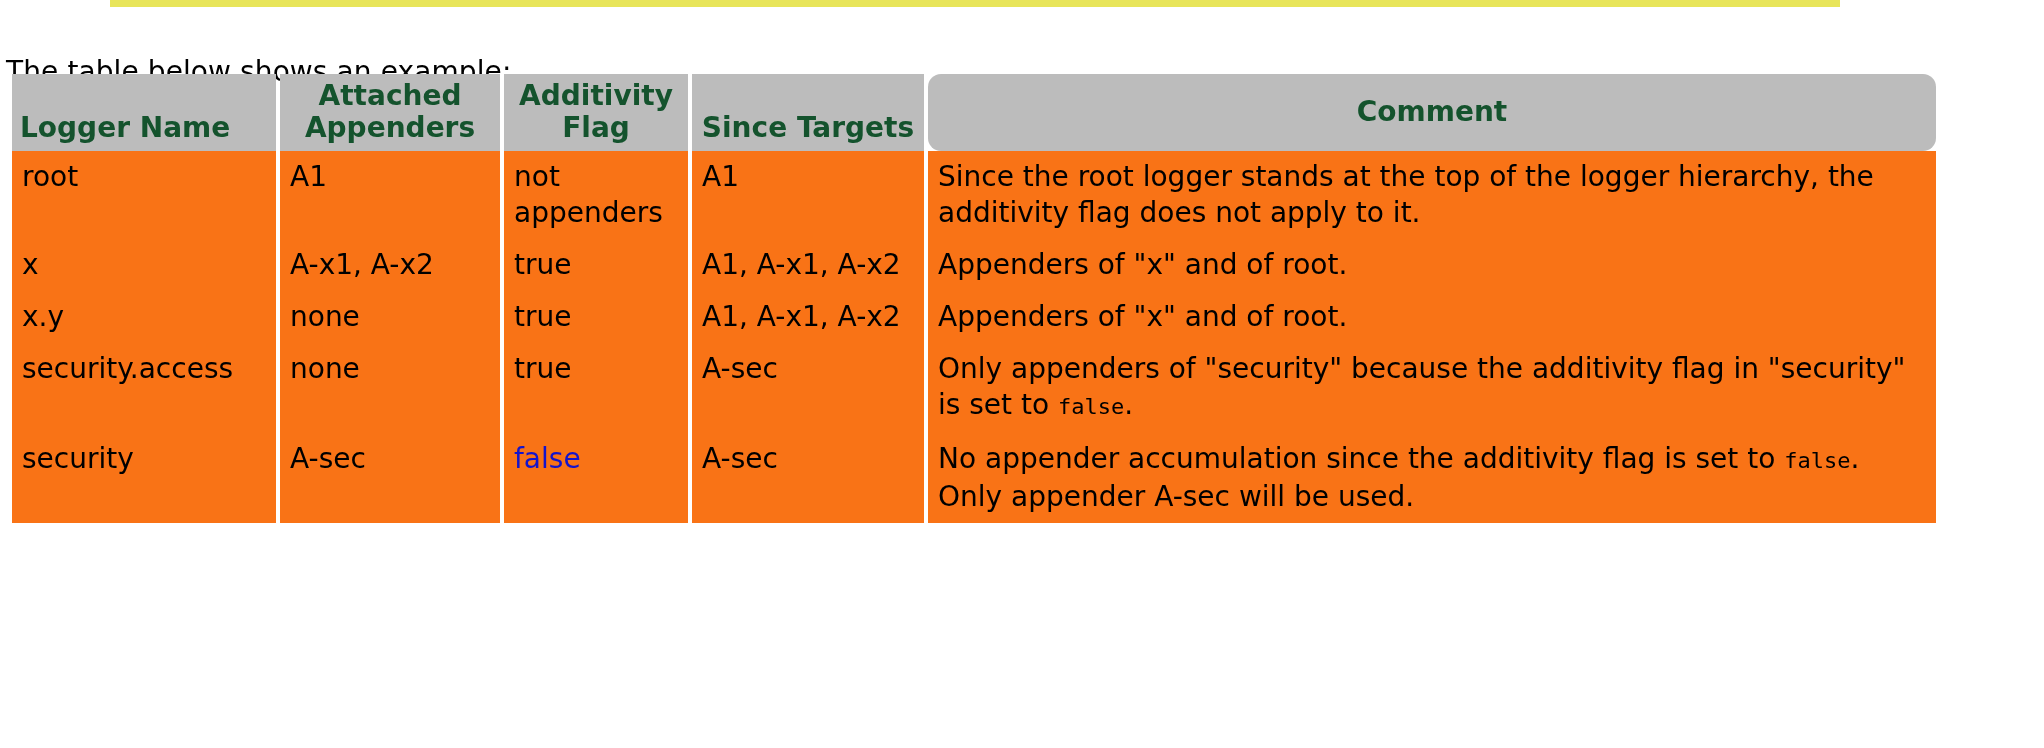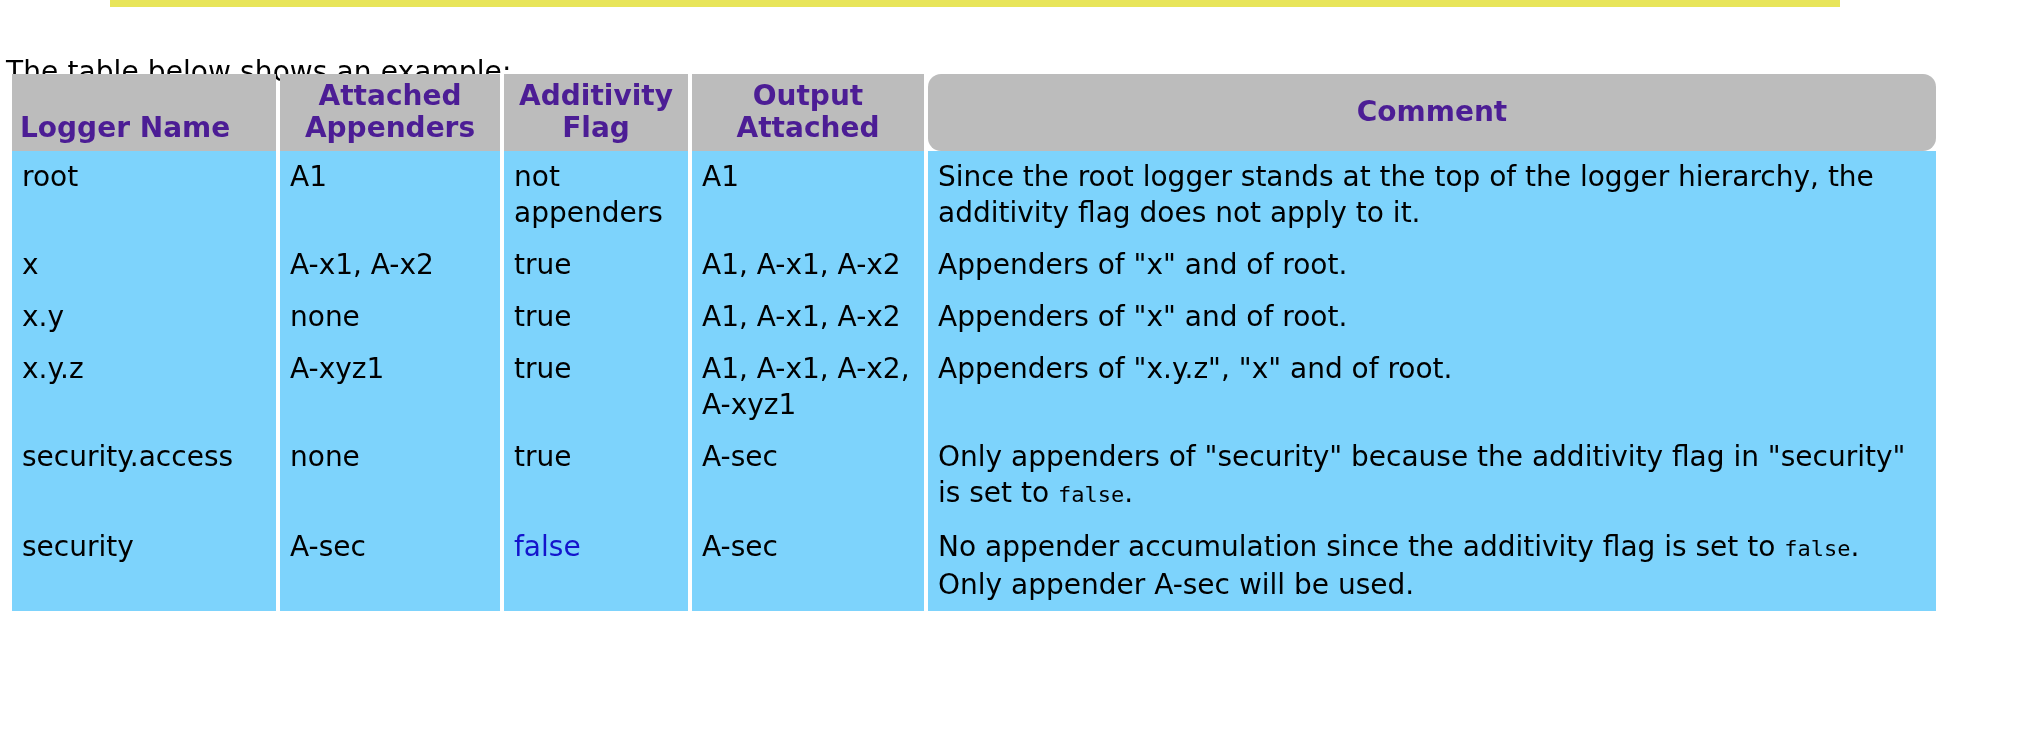--- a/index.html
+++ b/index.html
@@ -49,39 +49,39 @@
     table-layout: fixed;
   }
   #example-table col.c-logger   { width: 264px; }
   #example-table col.c-appender { width: 220px; }
   #example-table col.c-additiv  { width: 184px; }
   #example-table col.c-output   { width: 232px; }
   #example-table col.c-comment  { width: 1008px; }
 
   #example-table thead th {
     background: #bcbcbc;
-    color: #4c1d95;
+    color: #14532d;
     font-weight: bold;
     font-size: 28px;
     line-height: 32px;
     text-align: center;
     vertical-align: bottom;
     padding: 6px 8px 7px 8px;
     margin: 0;
   }
   #example-table thead th.th-logger {
     text-align: left;
   }
   #example-table thead th.th-comment {
     vertical-align: middle;
     border-radius: 13px;
   }
 
   #example-table tbody td {
-    background: #7dd3fc;
+    background: #f97316;
     color: #000000;
     font-weight: normal;
     font-size: 28px;
     line-height: 36px;
     text-align: left;
     vertical-align: top;
     padding: 8px 8px 8px 10px;
     margin: 0;
   }
   #example-table tbody tr td:first-child { padding-left: 10px; }
@@ -107,21 +107,21 @@
     <col class="c-appender">
     <col class="c-additiv">
     <col class="c-output">
     <col class="c-comment">
   </colgroup>
   <thead>
     <tr>
       <th class="th-logger">Logger Name</th>
       <th class="th-appender">Attached Appenders</th>
       <th class="th-additiv">Additivity Flag</th>
-      <th class="th-output">Output Attached</th>
+      <th class="th-output">Since Targets</th>
       <th class="th-comment">Comment</th>
     </tr>
   </thead>
   <tbody id="table-body">
       <tr>
         <td>root</td>
         <td>A1</td>
         <td><span>not appenders</span></td>
         <td>A1</td>
         <td><span>Since the root logger stands at the top of the logger hierarchy, the additivity flag does not apply to it.</span></td>
@@ -134,27 +134,20 @@
         <td><span>Appenders of "x" and of root.</span></td>
       </tr>
       <tr>
         <td>x.y</td>
         <td>none</td>
         <td><span>true</span></td>
         <td>A1, A-x1, A-x2</td>
         <td><span>Appenders of "x" and of root.</span></td>
       </tr>
       <tr>
-        <td>x.y.z</td>
-        <td>A-xyz1</td>
-        <td><span>true</span></td>
-        <td>A1, A-x1, A-x2, A-xyz1</td>
-        <td><span>Appenders of "x.y.z", "x" and of root.</span></td>
-      </tr>
-      <tr>
         <td>security.access</td>
         <td>none</td>
         <td><span>true</span></td>
         <td>A-sec</td>
         <td><span>Only appenders of "security" because the additivity flag in "security" is set to </span><span class="mono">false</span><span>.</span></td>
       </tr>
       <tr>
         <td>security</td>
         <td>A-sec</td>
         <td><span class="link-false">false</span></td>

